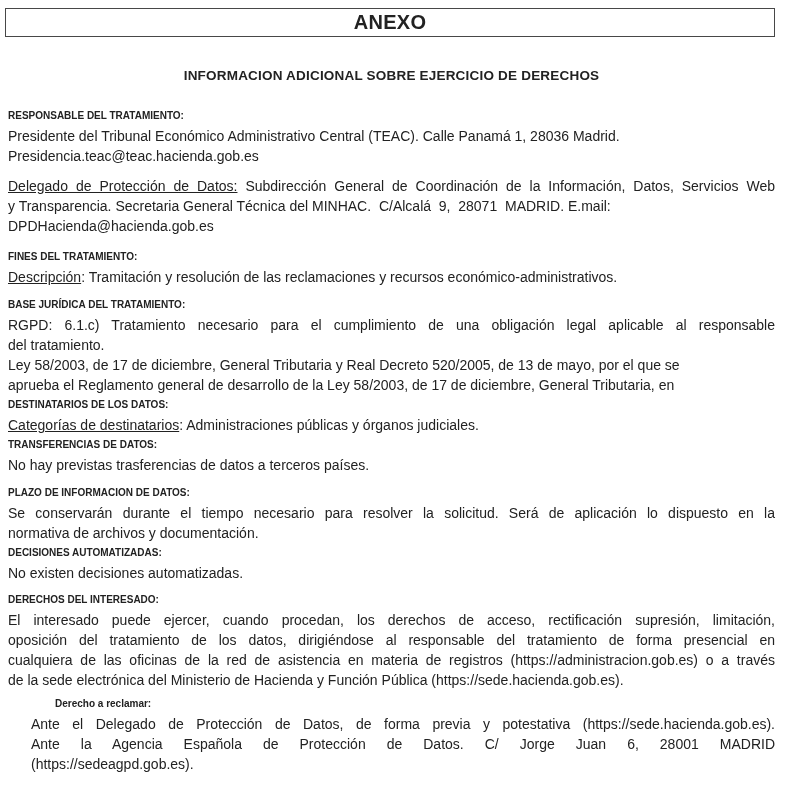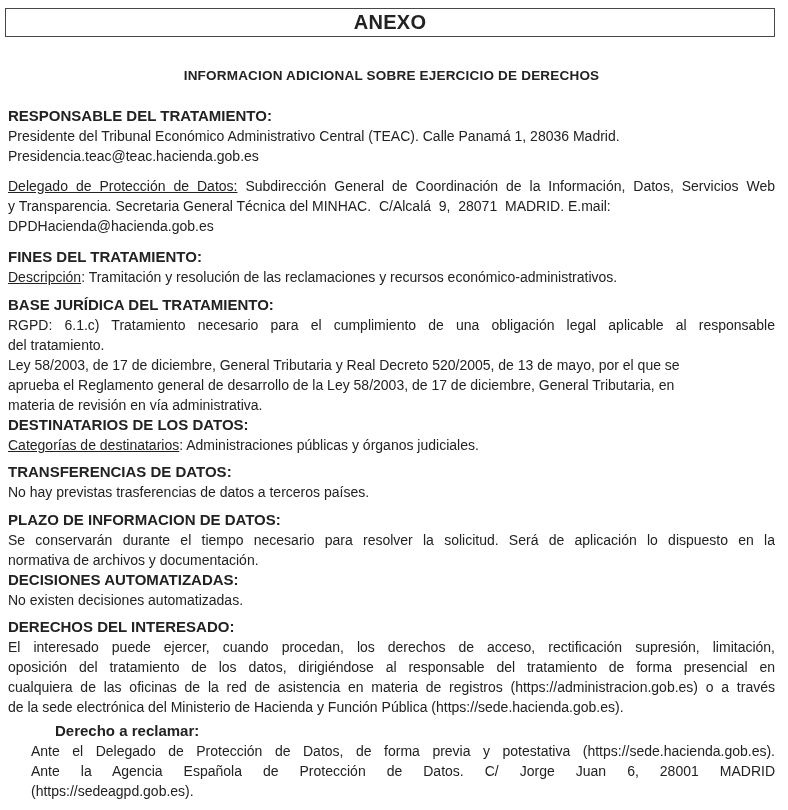--- a/index.html
+++ b/index.html
@@ -31,21 +31,21 @@
   .doc-title {
     margin-top: 28px;
     text-align: center;
     font-weight: bold;
     font-size: 13.5px;
     line-height: 21px;
     letter-spacing: 0.2px;
   }
   .h {
     font-weight: bold;
-    font-size: 15px;
+    font-size: 10px;
     line-height: 20px;
   }
   .line {
     font-size: 14px;
     line-height: 20px;
   }
   
   .st {
     text-align: justify;
     text-align-last: justify;
@@ -56,21 +56,21 @@
   }
   .u {
     text-decoration: underline;
   }
   
   .sec-resp    { margin-top: 20px; }
   .sec-deleg   { margin-top: 10px; }
   .sec-fines   { margin-top: 11px; }
   .sec-base    { margin-top: 8px;  }
   .sec-dest    { margin-top: 0;    }
-  .sec-trans   { margin-top: 7px;  }
+  .sec-trans   {  }
   .sec-plazo   { margin-top: 8px;  }
   .sec-decis   {  }
   .sec-derech  { margin-top: 7px;  }
   .sec-reclam  { margin-top: 4px;  }
   .sec-reclam .h    { padding-left: 47px; }
   .sec-reclam .line { padding-left: 23px; }
 </style>
 </head>
 <body>
 
@@ -101,21 +101,20 @@
     <div class="h">FINES DEL TRATAMIENTO:</div>
     <div class="line"><span class="u">Descripción</span><span>: Tramitación y resolución de las reclamaciones y recursos económico-administrativos.</span></div>
   </section>
 
   <section class="sec-base">
     <div class="h">BASE JURÍDICA DEL TRATAMIENTO:</div>
     <div class="line st">RGPD: 6.1.c) Tratamiento necesario para el cumplimiento de una obligación legal aplicable al responsable</div>
     <div class="line">del tratamiento.</div>
     <div class="line">Ley 58/2003, de 17 de diciembre, General Tributaria y Real Decreto 520/2005, de 13 de mayo, por el que se</div>
     <div class="line">aprueba el Reglamento general de desarrollo de la Ley 58/2003, de 17 de diciembre, General Tributaria, en</div>
-    <div class="line">materia de revisión en vía administrativa.</div>
   </section>
 
   <section class="sec-dest">
     <div class="h">DESTINATARIOS DE LOS DATOS:</div>
     <div class="line"><span class="u">Categorías de destinatarios</span><span>: Administraciones públicas y órganos judiciales.</span></div>
   </section>
 
   <section class="sec-trans">
     <div class="h">TRANSFERENCIAS DE DATOS:</div>
     <div class="line">No hay previstas trasferencias de datos a terceros países.</div>

